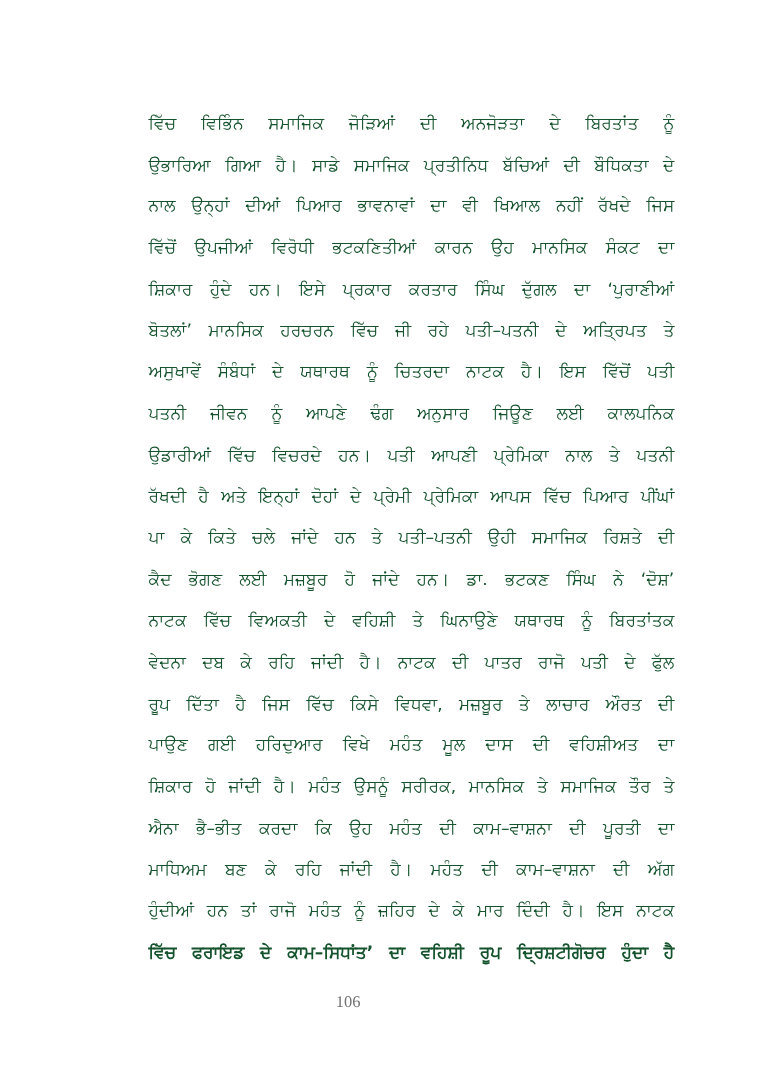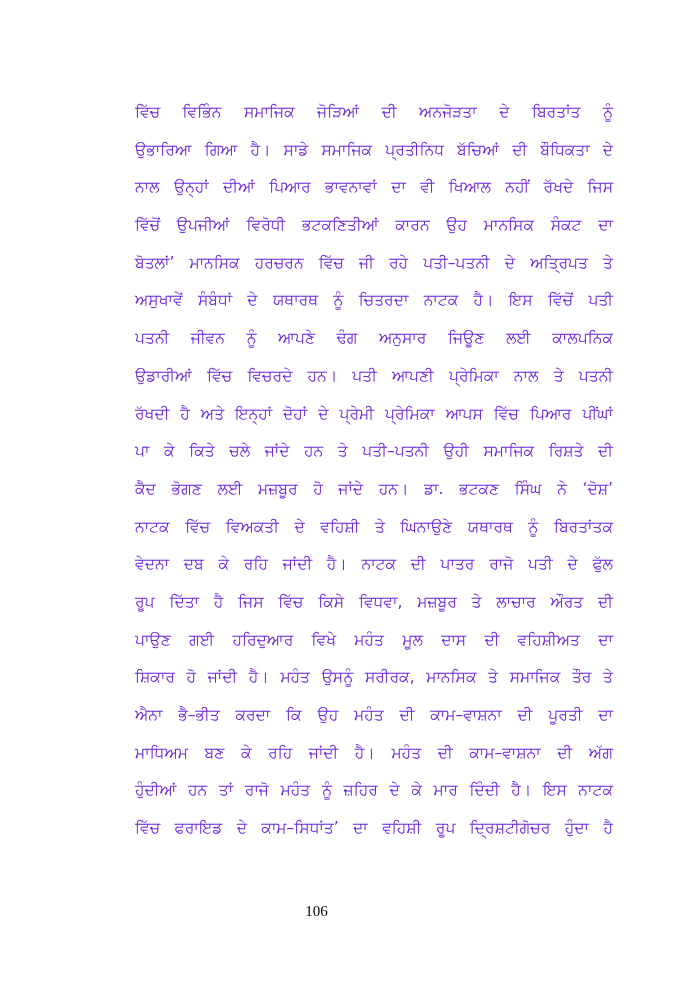--- a/index.html
+++ b/index.html
@@ -1,41 +1,42 @@
 <!DOCTYPE html>
 <html><head>
 <meta charset="utf-8">
 <style>
   html, body { margin: 0; padding: 0; background: #ffffff; }
   body { width: 700px; height: 990px; position: relative; overflow: hidden; }
   .page { position: absolute; left: 0; top: 0; width: 700px; height: 990px; background: #ffffff; }
   .body-text {
     position: absolute; left: 135px; top: 94px; width: 478px;
     font-family: "DejaVu Sans", sans-serif;
-    font-size: 15.5px; line-height: 37.7px; color: #6d28d9;
+    font-size: 15.5px; line-height: 37.7px; color: #14532d;
   }
   .line {
     display: block; white-space: nowrap; text-align: justify;
     text-align-last: justify; height: 37.7px; overflow: visible;
   }
-  .line.last { text-align-last: justify; }
+  .line.last { text-align-last: justify; font-weight: bold; }
   .page-number {
     position: absolute; left: 0; width: 633px; top: 903px; text-align: center;
-    font-family: "Liberation Serif", serif; font-size: 15px; color: #000000;
+    font-family: "Liberation Serif", serif; font-size: 15px; color: #737373;
   }
 </style>
 </head>
 <body>
 
 <div class="page">
   <div class="body-text">
     <span class="line">ਵਿੱਚ ਵਿਭਿੰਨ ਸਮਾਜਿਕ ਜੋੜਿਆਂ ਦੀ ਅਨਜੋੜਤਾ ਦੇ ਬਿਰਤਾਂਤ ਨੂੰ</span>
     <span class="line">ਉਭਾਰਿਆ ਗਿਆ ਹੈ। ਸਾਡੇ ਸਮਾਜਿਕ ਪ੍ਰਤੀਨਿਧ ਬੱਚਿਆਂ ਦੀ ਬੌਧਿਕਤਾ ਦੇ</span>
     <span class="line">ਨਾਲ ਉਨ੍ਹਾਂ ਦੀਆਂ ਪਿਆਰ ਭਾਵਨਾਵਾਂ ਦਾ ਵੀ ਖਿਆਲ ਨਹੀਂ ਰੱਖਦੇ ਜਿਸ</span>
     <span class="line">ਵਿੱਚੋਂ ਉਪਜੀਆਂ ਵਿਰੋਧੀ ਭਟਕਣਿਤੀਆਂ ਕਾਰਨ ਉਹ ਮਾਨਸਿਕ ਸੰਕਟ ਦਾ</span>
+    <span class="line">ਸ਼ਿਕਾਰ ਹੁੰਦੇ ਹਨ। ਇਸੇ ਪ੍ਰਕਾਰ ਕਰਤਾਰ ਸਿੰਘ ਦੁੱਗਲ ਦਾ ‘ਪੁਰਾਣੀਆਂ</span>
     <span class="line">ਬੋਤਲਾਂ’ ਮਾਨਸਿਕ ਹਰਚਰਨ ਵਿੱਚ ਜੀ ਰਹੇ ਪਤੀ–ਪਤਨੀ ਦੇ ਅਤ੍ਰਿਪਤ ਤੇ</span>
     <span class="line">ਅਸੁਖਾਵੇਂ ਸੰਬੰਧਾਂ ਦੇ ਯਥਾਰਥ ਨੂੰ ਚਿਤਰਦਾ ਨਾਟਕ ਹੈ। ਇਸ ਵਿੱਚੋਂ ਪਤੀ</span>
     <span class="line">ਪਤਨੀ ਜੀਵਨ ਨੂੰ ਆਪਣੇ ਢੰਗ ਅਨੁਸਾਰ ਜਿਊਣ ਲਈ ਕਾਲਪਨਿਕ</span>
     <span class="line">ਉਡਾਰੀਆਂ ਵਿੱਚ ਵਿਚਰਦੇ ਹਨ। ਪਤੀ ਆਪਣੀ ਪ੍ਰੇਮਿਕਾ ਨਾਲ ਤੇ ਪਤਨੀ</span>
     <span class="line">ਰੱਖਦੀ ਹੈ ਅਤੇ ਇਨ੍ਹਾਂ ਦੋਹਾਂ ਦੇ ਪ੍ਰੇਮੀ ਪ੍ਰੇਮਿਕਾ ਆਪਸ ਵਿੱਚ ਪਿਆਰ ਪੀਂਘਾਂ</span>
     <span class="line">ਪਾ ਕੇ ਕਿਤੇ ਚਲੇ ਜਾਂਦੇ ਹਨ ਤੇ ਪਤੀ–ਪਤਨੀ ਉਹੀ ਸਮਾਜਿਕ ਰਿਸ਼ਤੇ ਦੀ</span>
     <span class="line">ਕੈਦ ਭੋਗਣ ਲਈ ਮਜ਼ਬੂਰ ਹੋ ਜਾਂਦੇ ਹਨ। ਡਾ. ਭਟਕਣ ਸਿੰਘ ਨੇ ‘ਦੋਸ਼’</span>
     <span class="line">ਨਾਟਕ ਵਿੱਚ ਵਿਅਕਤੀ ਦੇ ਵਹਿਸ਼ੀ ਤੇ ਘਿਨਾਉਣੇ ਯਥਾਰਥ ਨੂੰ ਬਿਰਤਾਂਤਕ</span>
     <span class="line">ਵੇਦਨਾ ਦਬ ਕੇ ਰਹਿ ਜਾਂਦੀ ਹੈ। ਨਾਟਕ ਦੀ ਪਾਤਰ ਰਾਜੋ ਪਤੀ ਦੇ ਫੁੱਲ</span>
     <span class="line">ਰੂਪ ਦਿੱਤਾ ਹੈ ਜਿਸ ਵਿੱਚ ਕਿਸੇ ਵਿਧਵਾ, ਮਜ਼ਬੂਰ ਤੇ ਲਾਚਾਰ ਔਰਤ ਦੀ</span>

